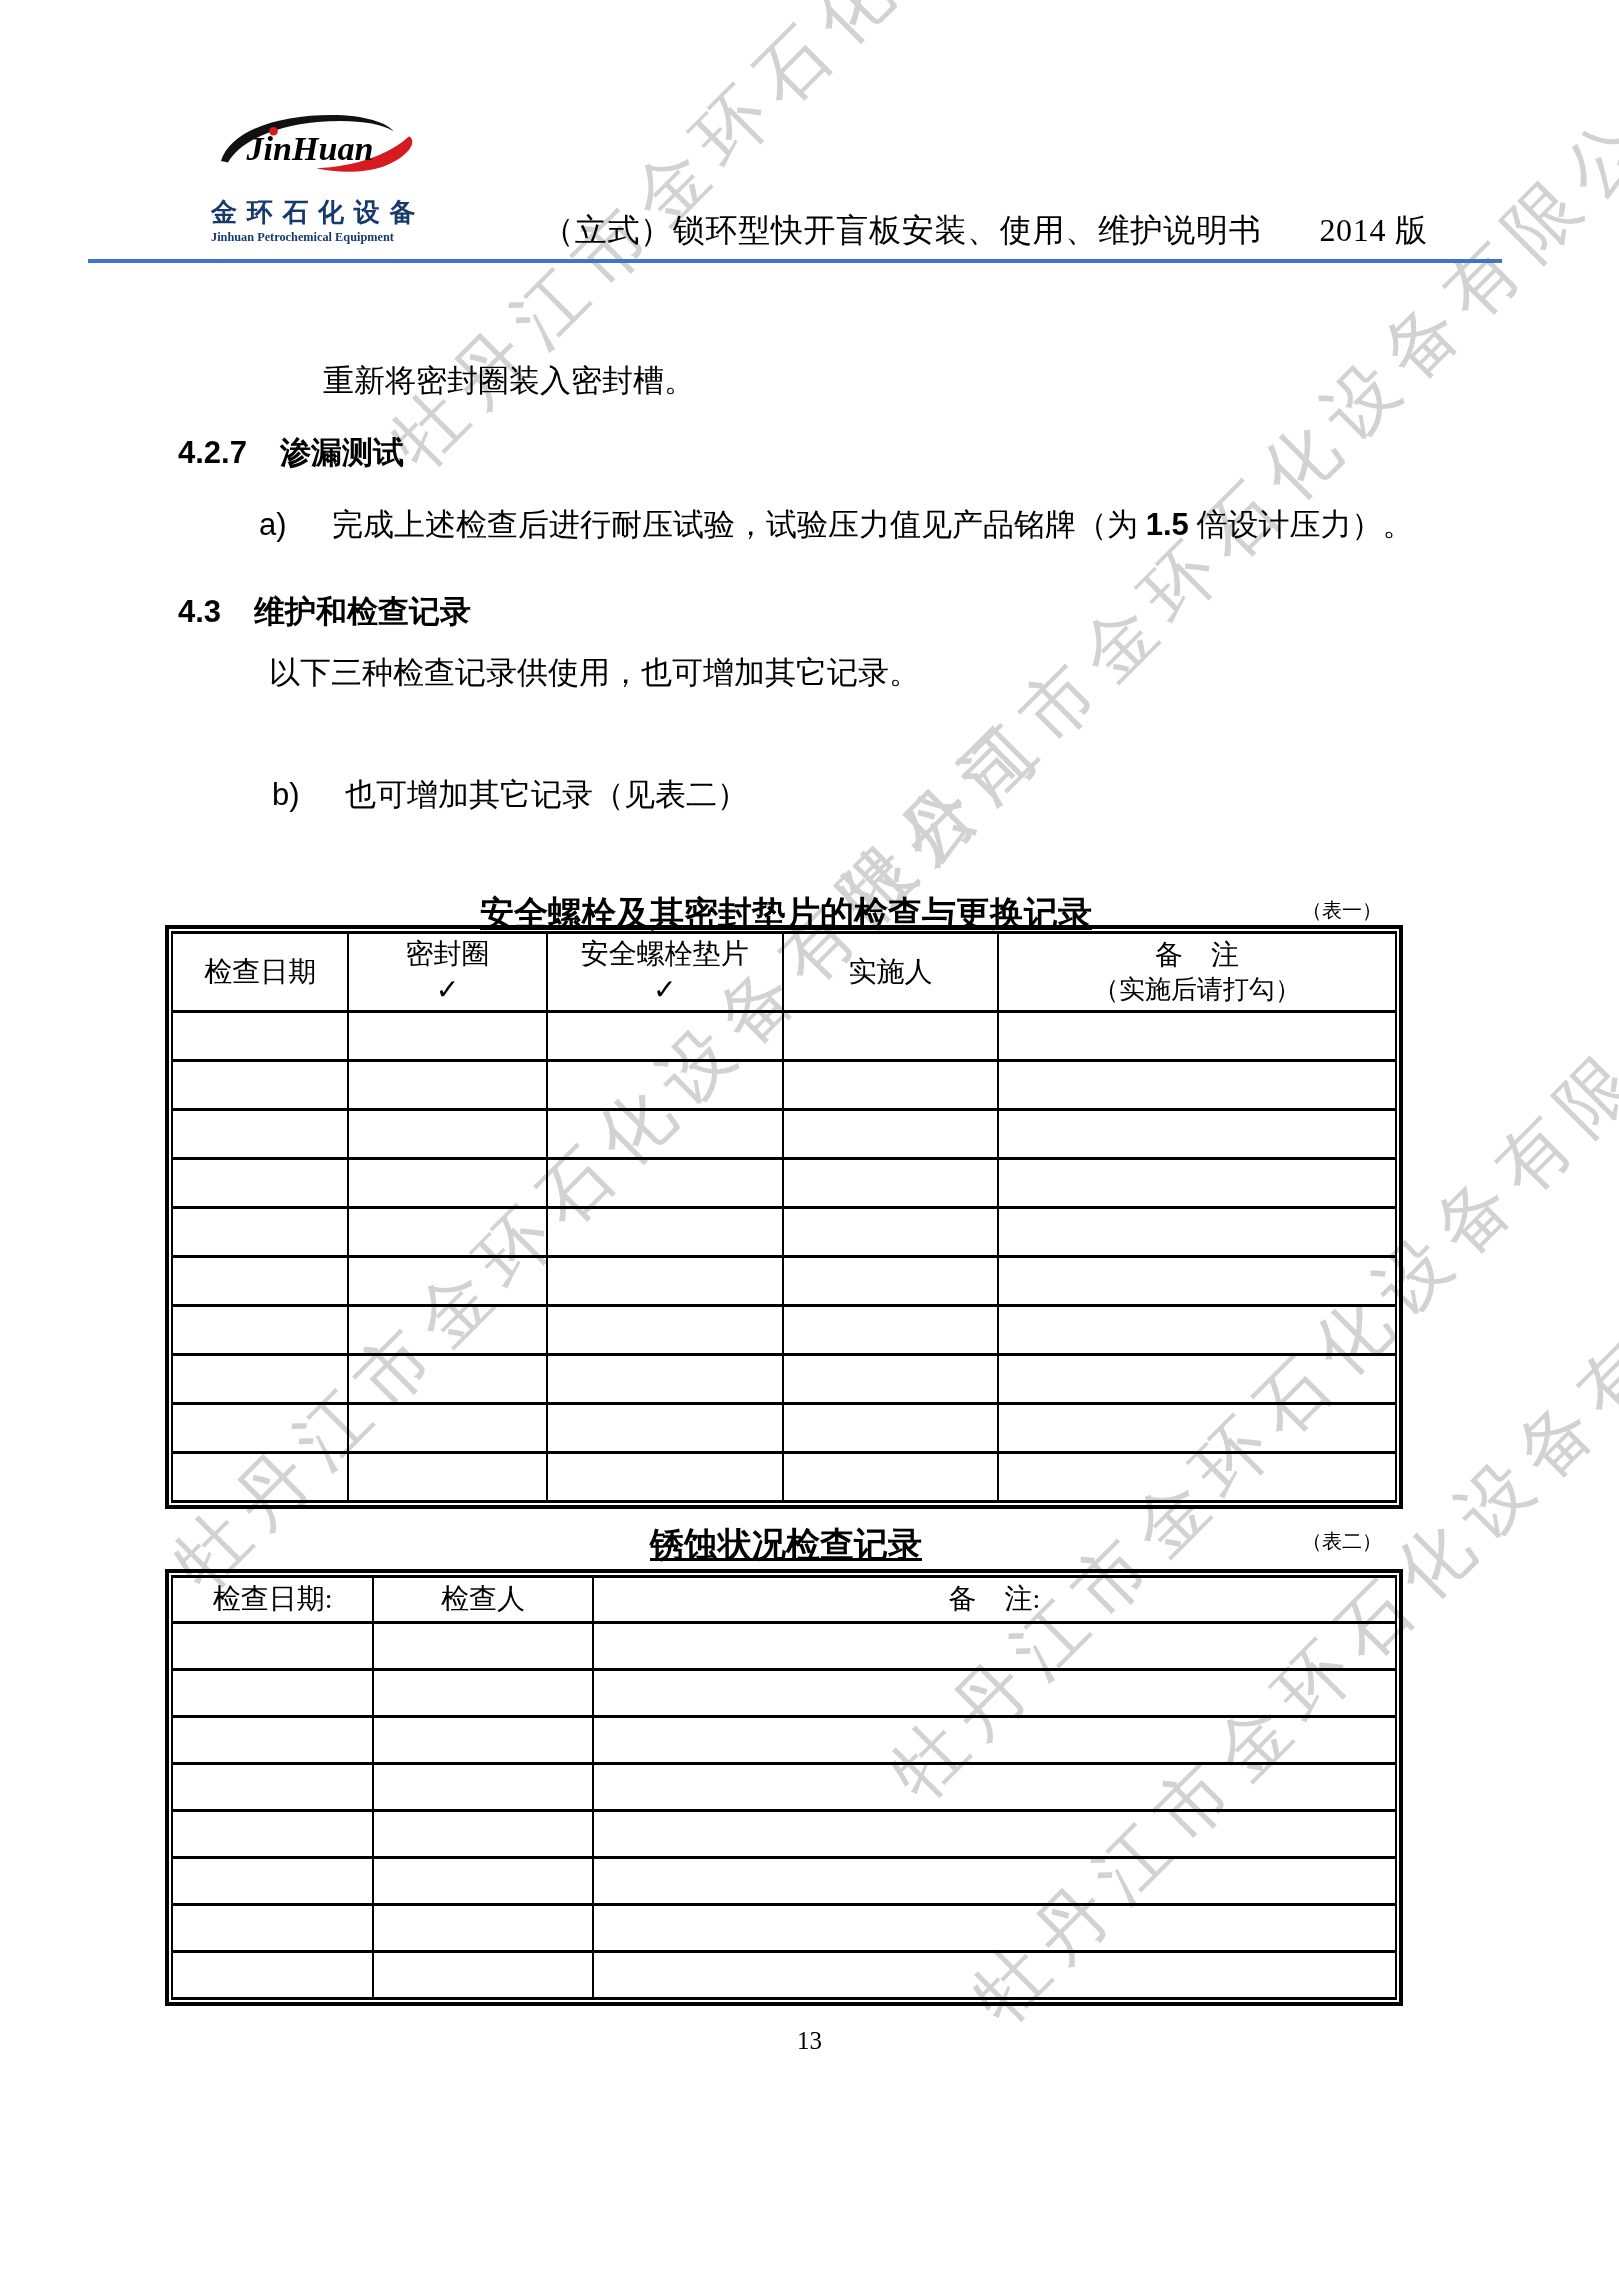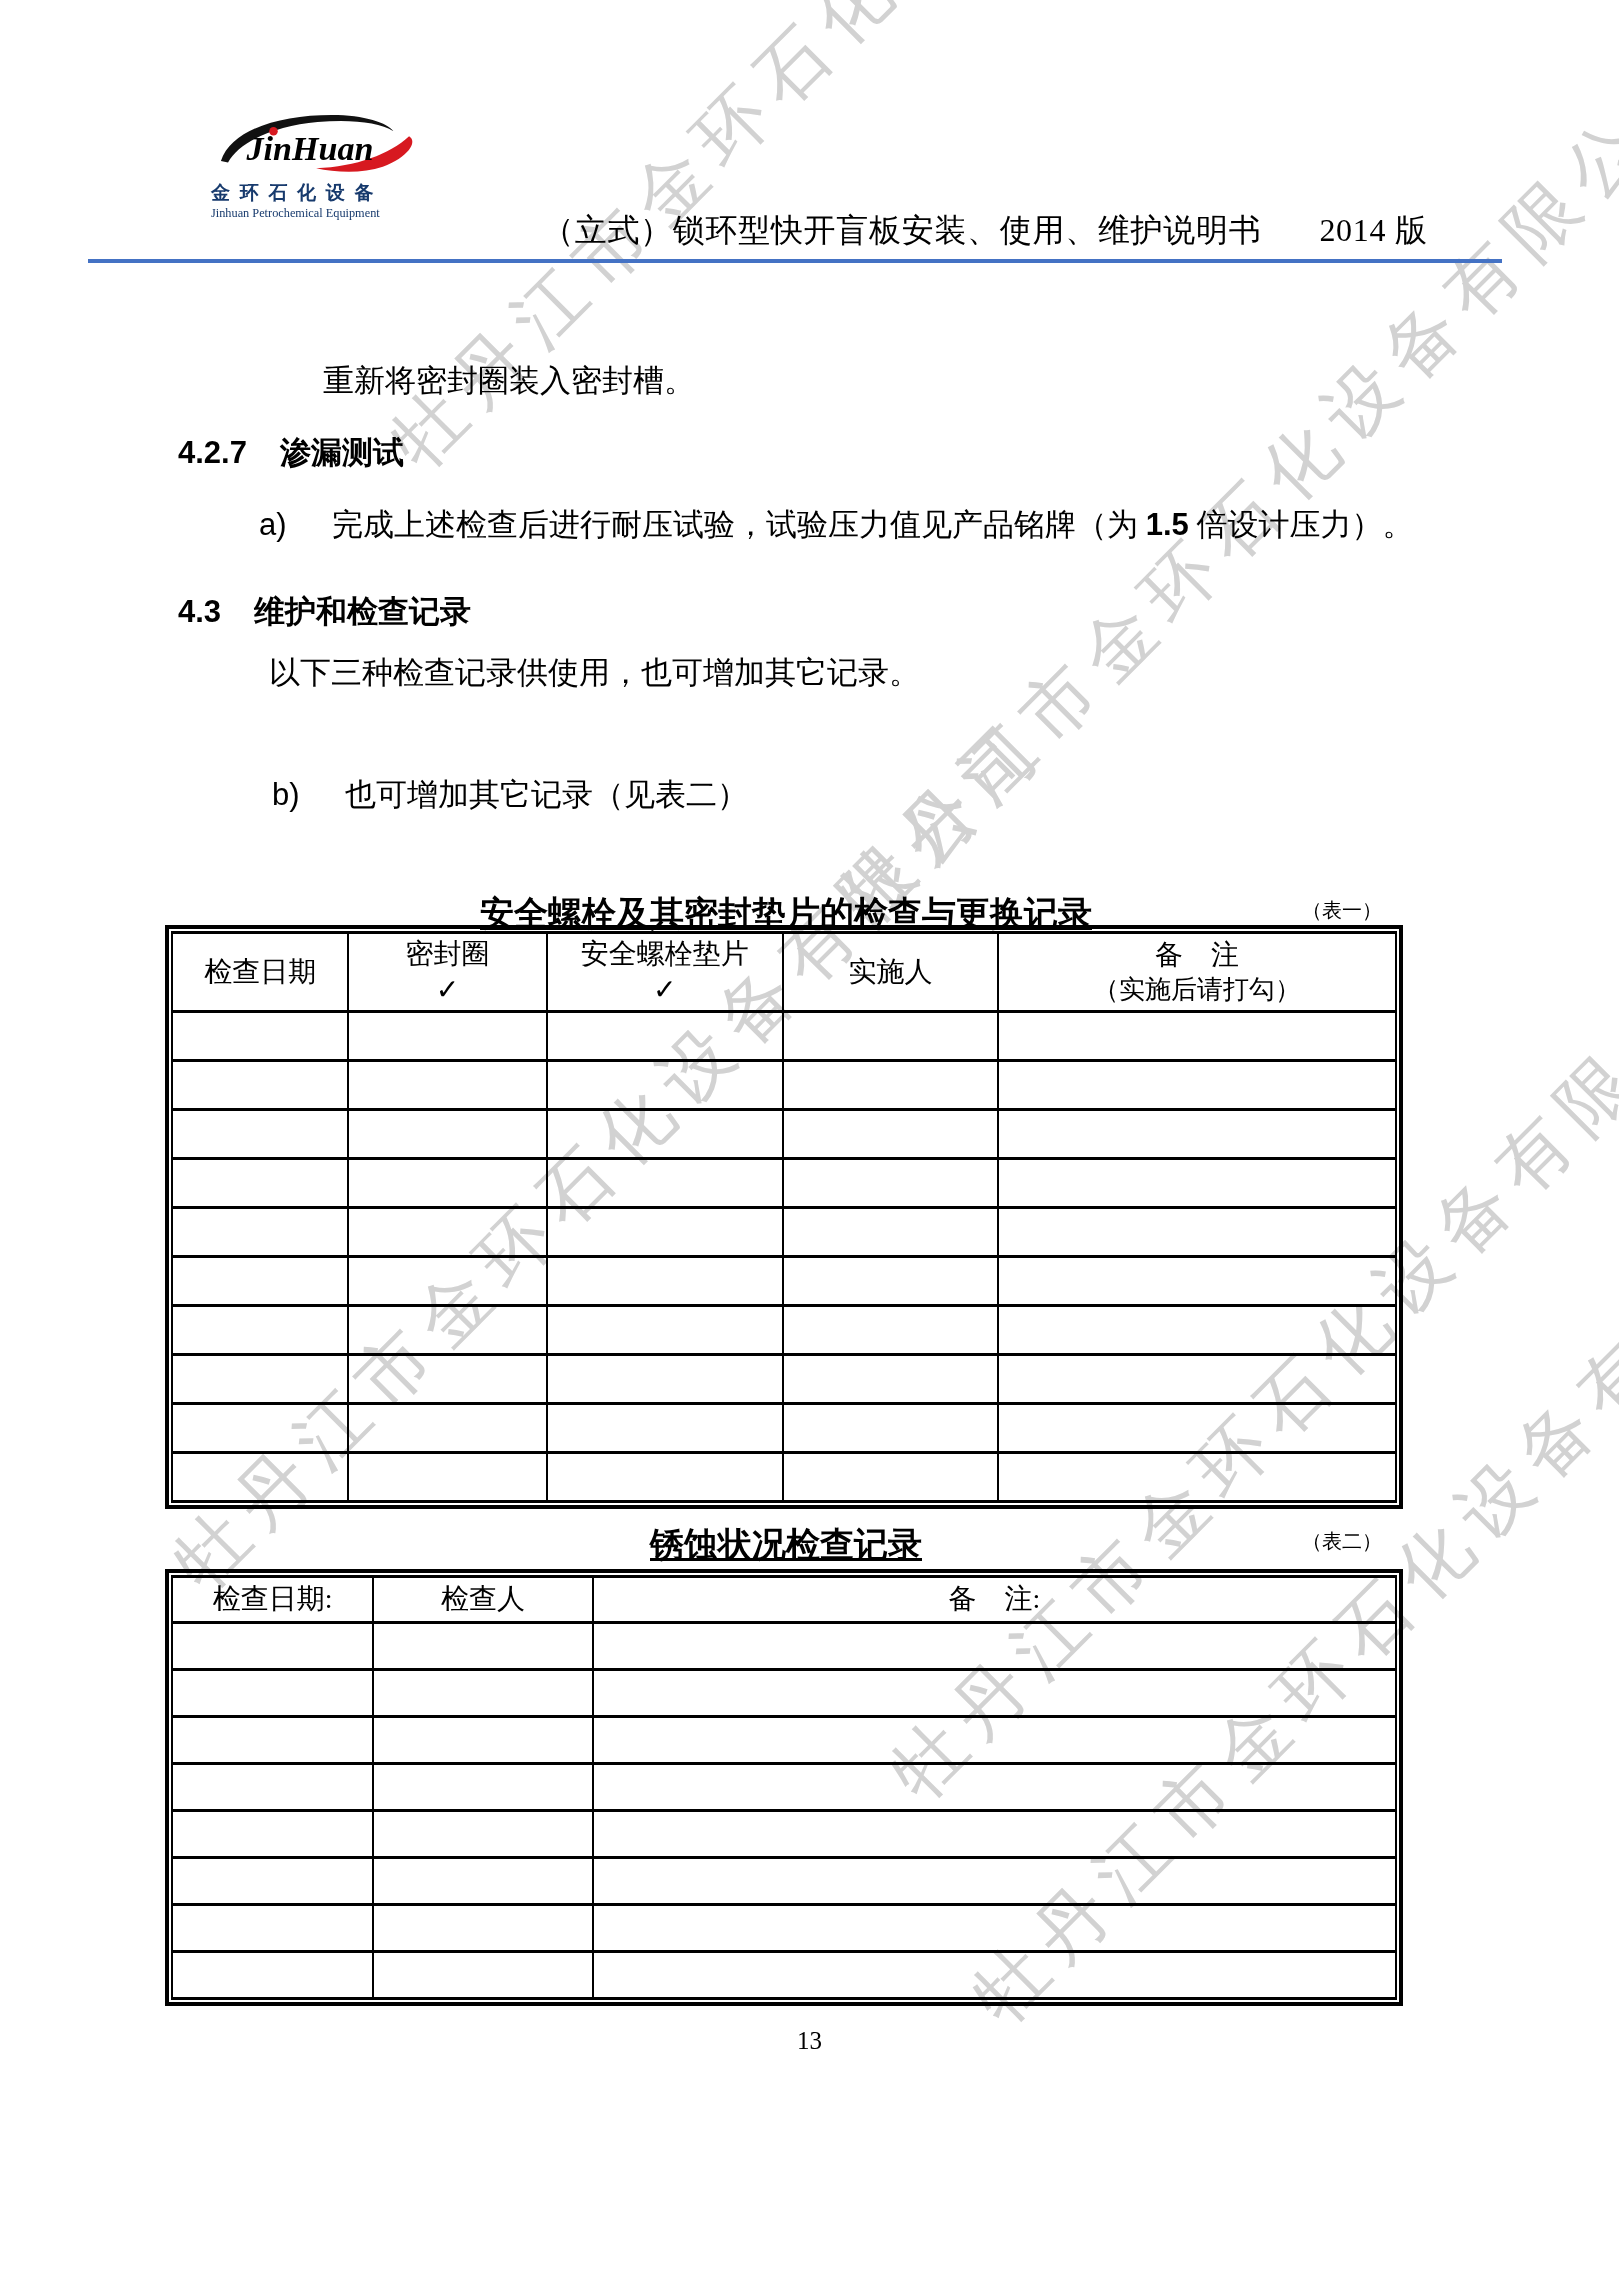--- a/index.html
+++ b/index.html
@@ -20,26 +20,26 @@
     font-size:72px;
     letter-spacing:13.5px;
     color:rgba(0,0,0,0.15);
     font-family:"Liberation Serif","DejaVu Serif",serif;
     pointer-events:none;
   }
   
   .logo{position:absolute;left:211px;top:111px;width:217px;}
   .logo svg{display:block;width:213px;height:66px;}
   .logo-cjk{
-    margin-top:3px;
+    margin-top:18px;
     font-family:"Liberation Sans","DejaVu Sans",sans-serif;
-    font-weight:bold;font-size:19px;letter-spacing:9.7px;color:#173a6d;white-space:nowrap;
+    font-weight:bold;font-size:26px;letter-spacing:9.7px;color:#173a6d;white-space:nowrap;
   }
   .logo-en{
-    font-weight:normal;font-size:12.3px;color:#173a6d;white-space:nowrap;
+    font-weight:bold;font-size:12.3px;color:#173a6d;white-space:nowrap;
     font-family:"Liberation Serif","DejaVu Serif",serif;
   }
   
   .doc-title{
     position:absolute;left:542px;top:209px;
     font-size:32px;letter-spacing:0.7px;white-space:nowrap;
   }
   .doc-title .edition{margin-left:58px;}
   .header-rule{
     position:absolute;left:88px;top:259px;width:1414px;height:3.7px;

